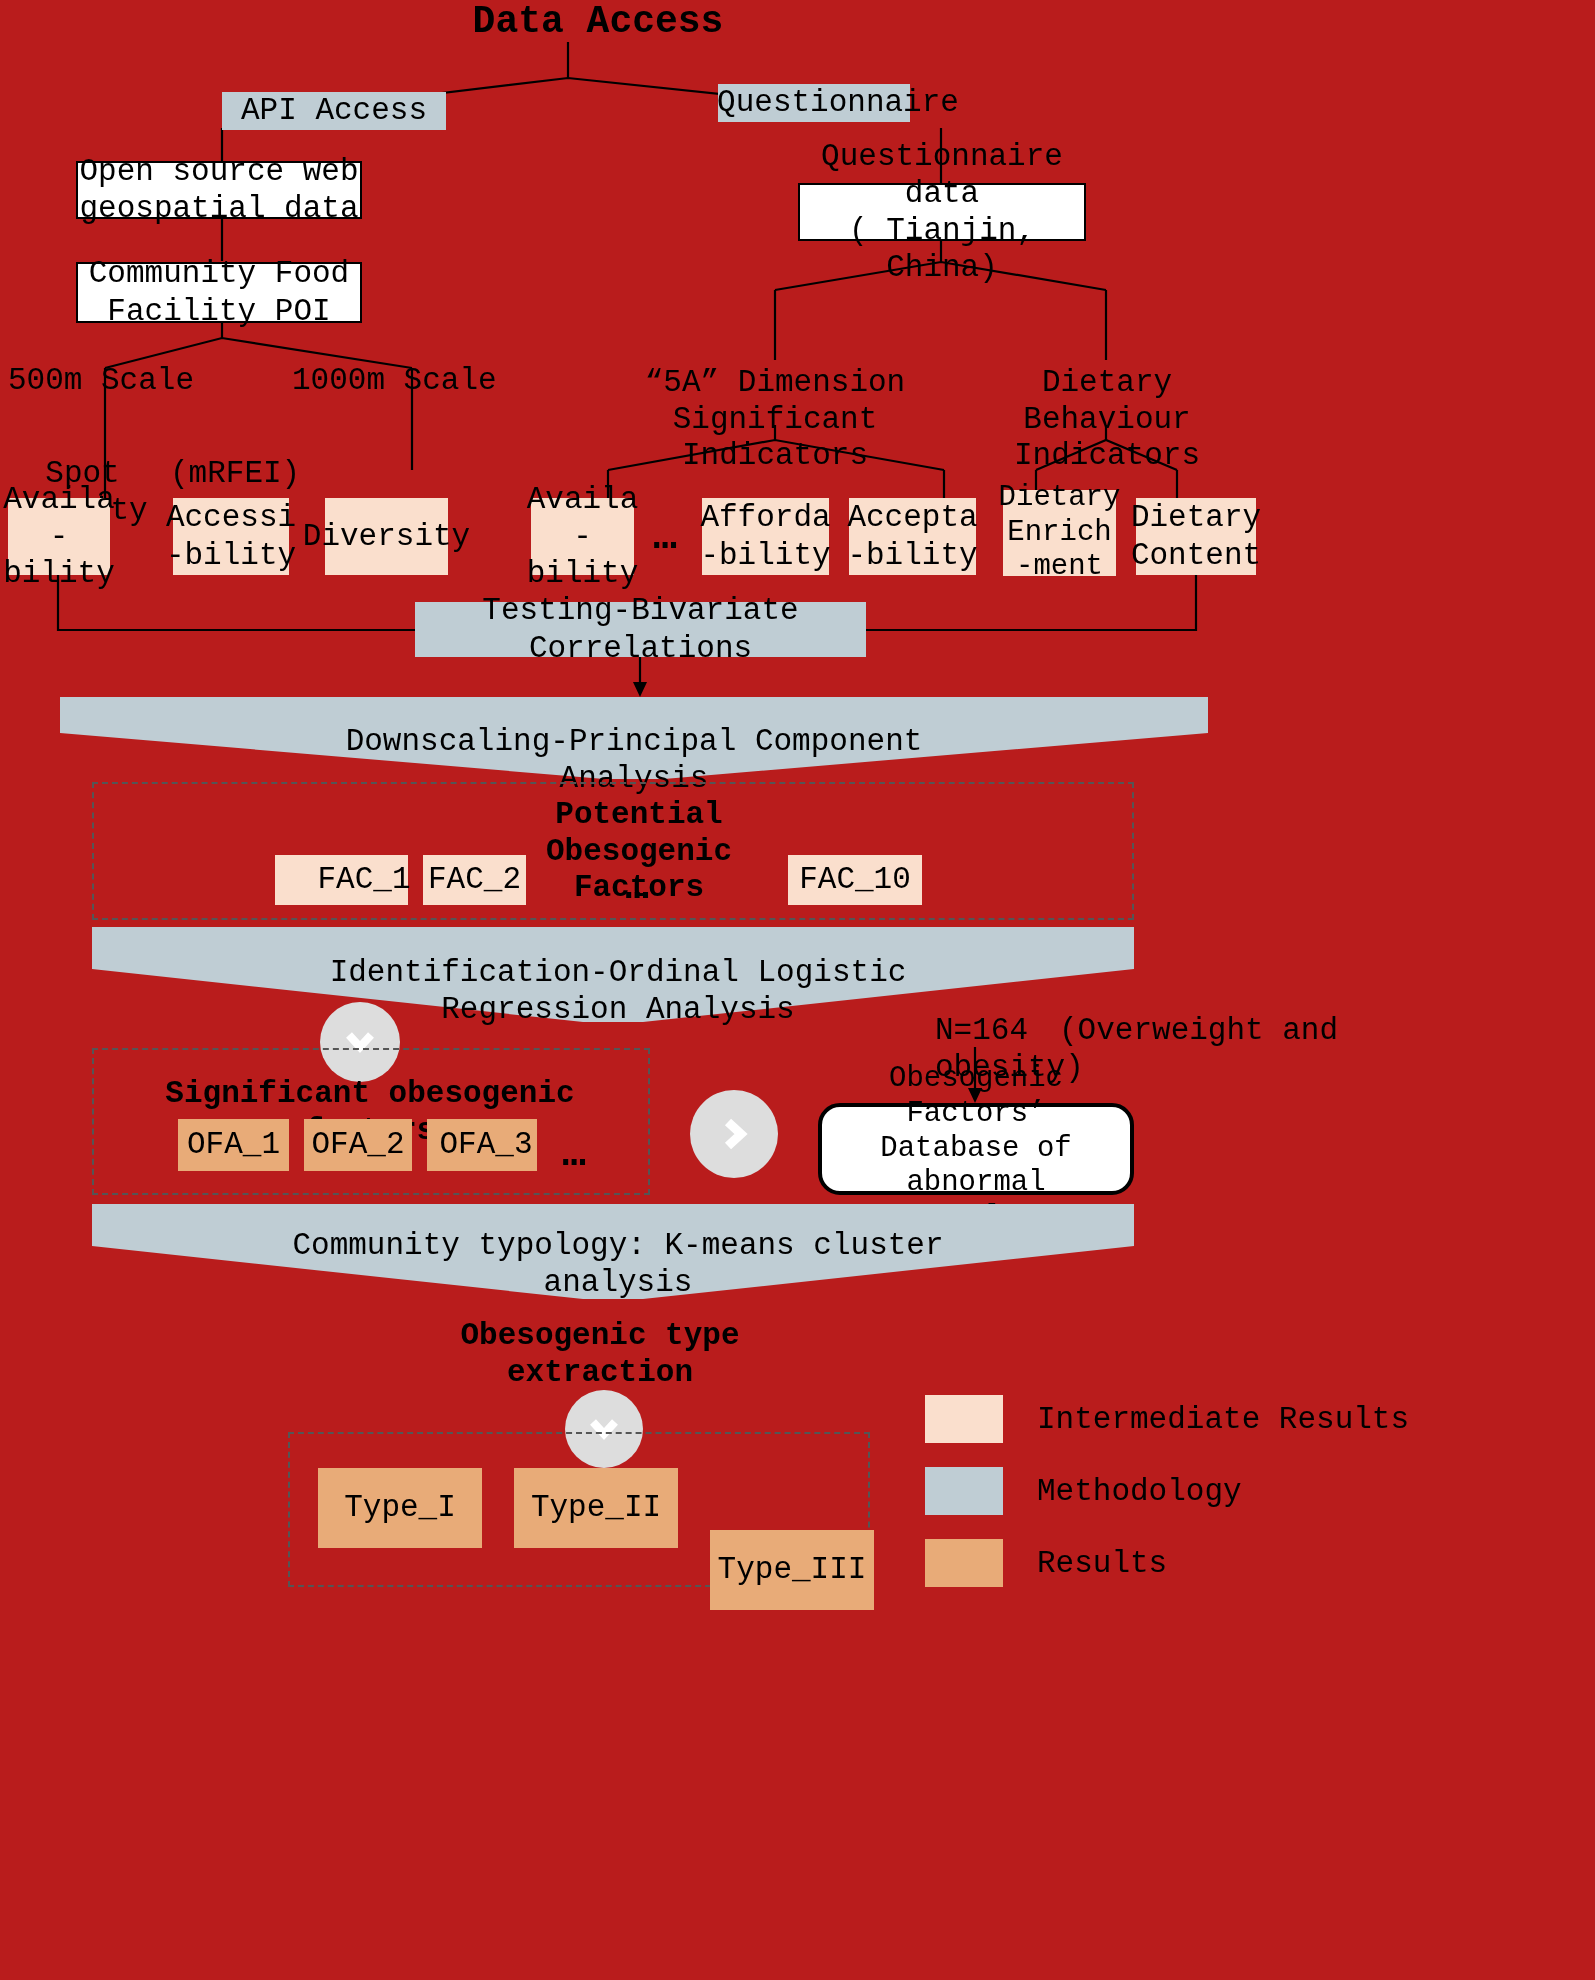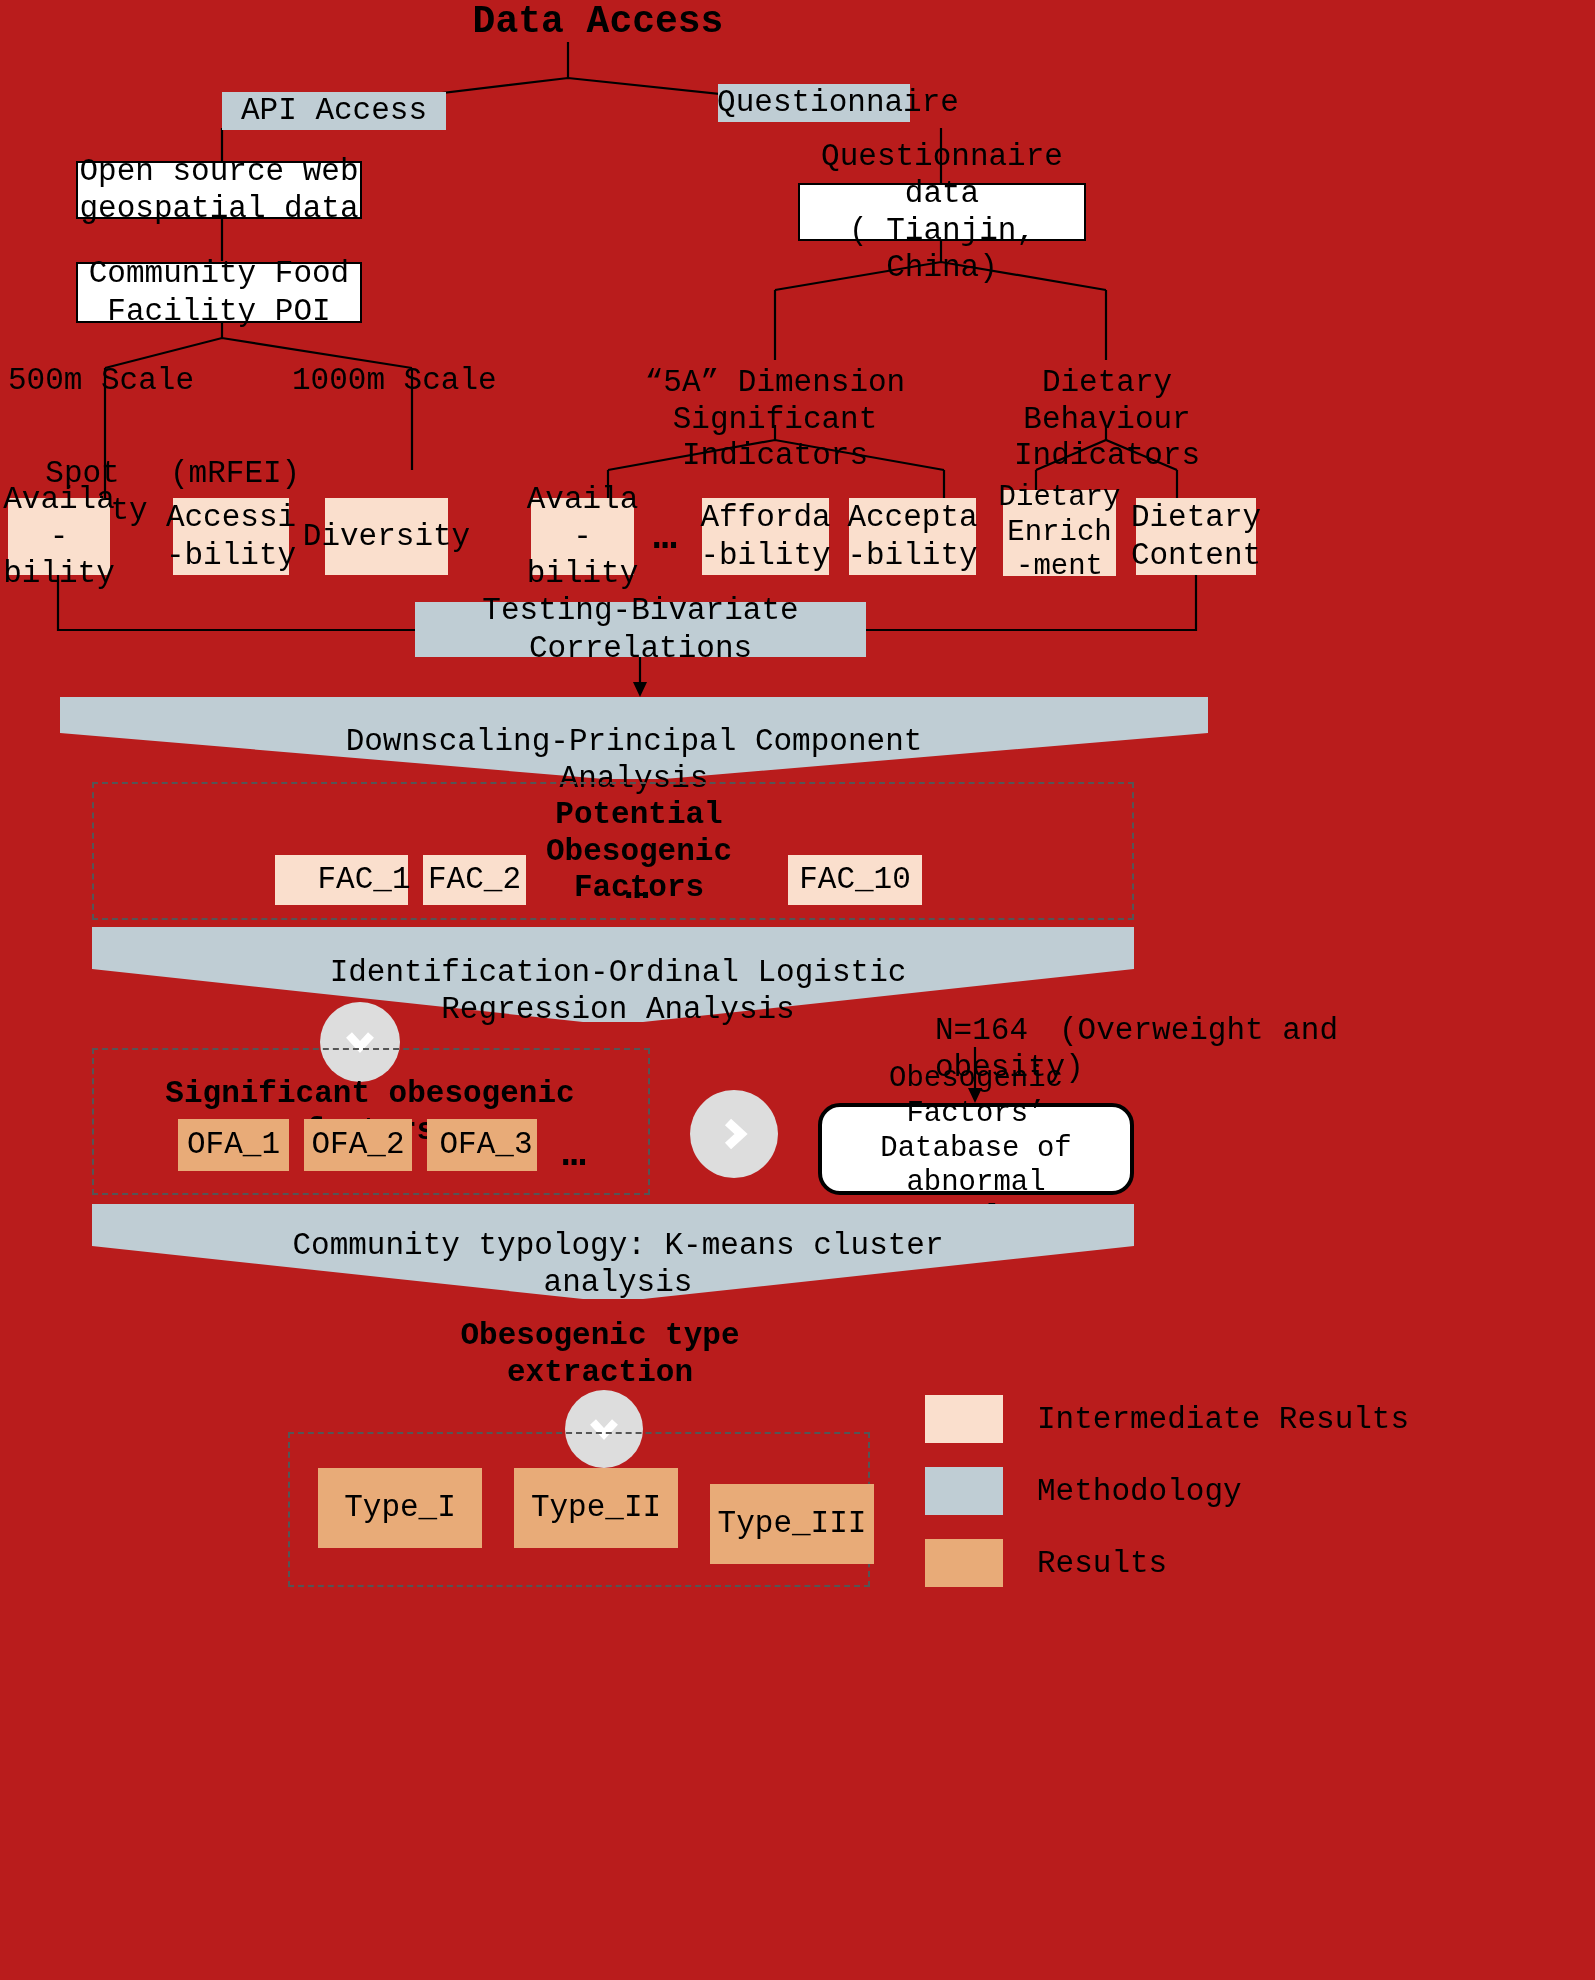--- a/index.html
+++ b/index.html
@@ -253,21 +253,21 @@
   <div class="badge" style="left:565px;top:1390px;width:78px;height:78px;">
     <svg width="42" height="42" viewBox="0 0 42 42">
       <polyline points="10,14 21,26 32,14" fill="none" stroke="#ffffff" stroke-width="8" stroke-linecap="butt" stroke-linejoin="miter"></polyline>
     </svg>
   </div>
 
   <div class="dash" style="left:288px;top:1432px;width:582px;height:155px;"></div>
 
   <div class="box box-result" style="left:318px;top:1468px;width:164px;height:80px;">Type_I</div>
   <div class="box box-result" style="left:514px;top:1468px;width:164px;height:80px;">Type_II</div>
-  <div class="box box-result" style="left:710px;top:1484px;width:164px;height:80px;">Type_III</div>
+  <div class="box box-result" style="left:710px;top:1530px;width:164px;height:80px;">Type_III</div>
 
   <div class="legend" style="left:925px;top:1395px;width:420px;height:200px;">
     <div class="legend-row" style="left:0;top:0;">
       <span class="legend-swatch" style="background:#fadfcd;"></span>
       <span class="legend-label">Intermediate Results</span>
     </div>
     <div class="legend-row" style="left:0;top:72px;">
       <span class="legend-swatch" style="background:#bfcdd4;"></span>
       <span class="legend-label">Methodology</span>
     </div>

